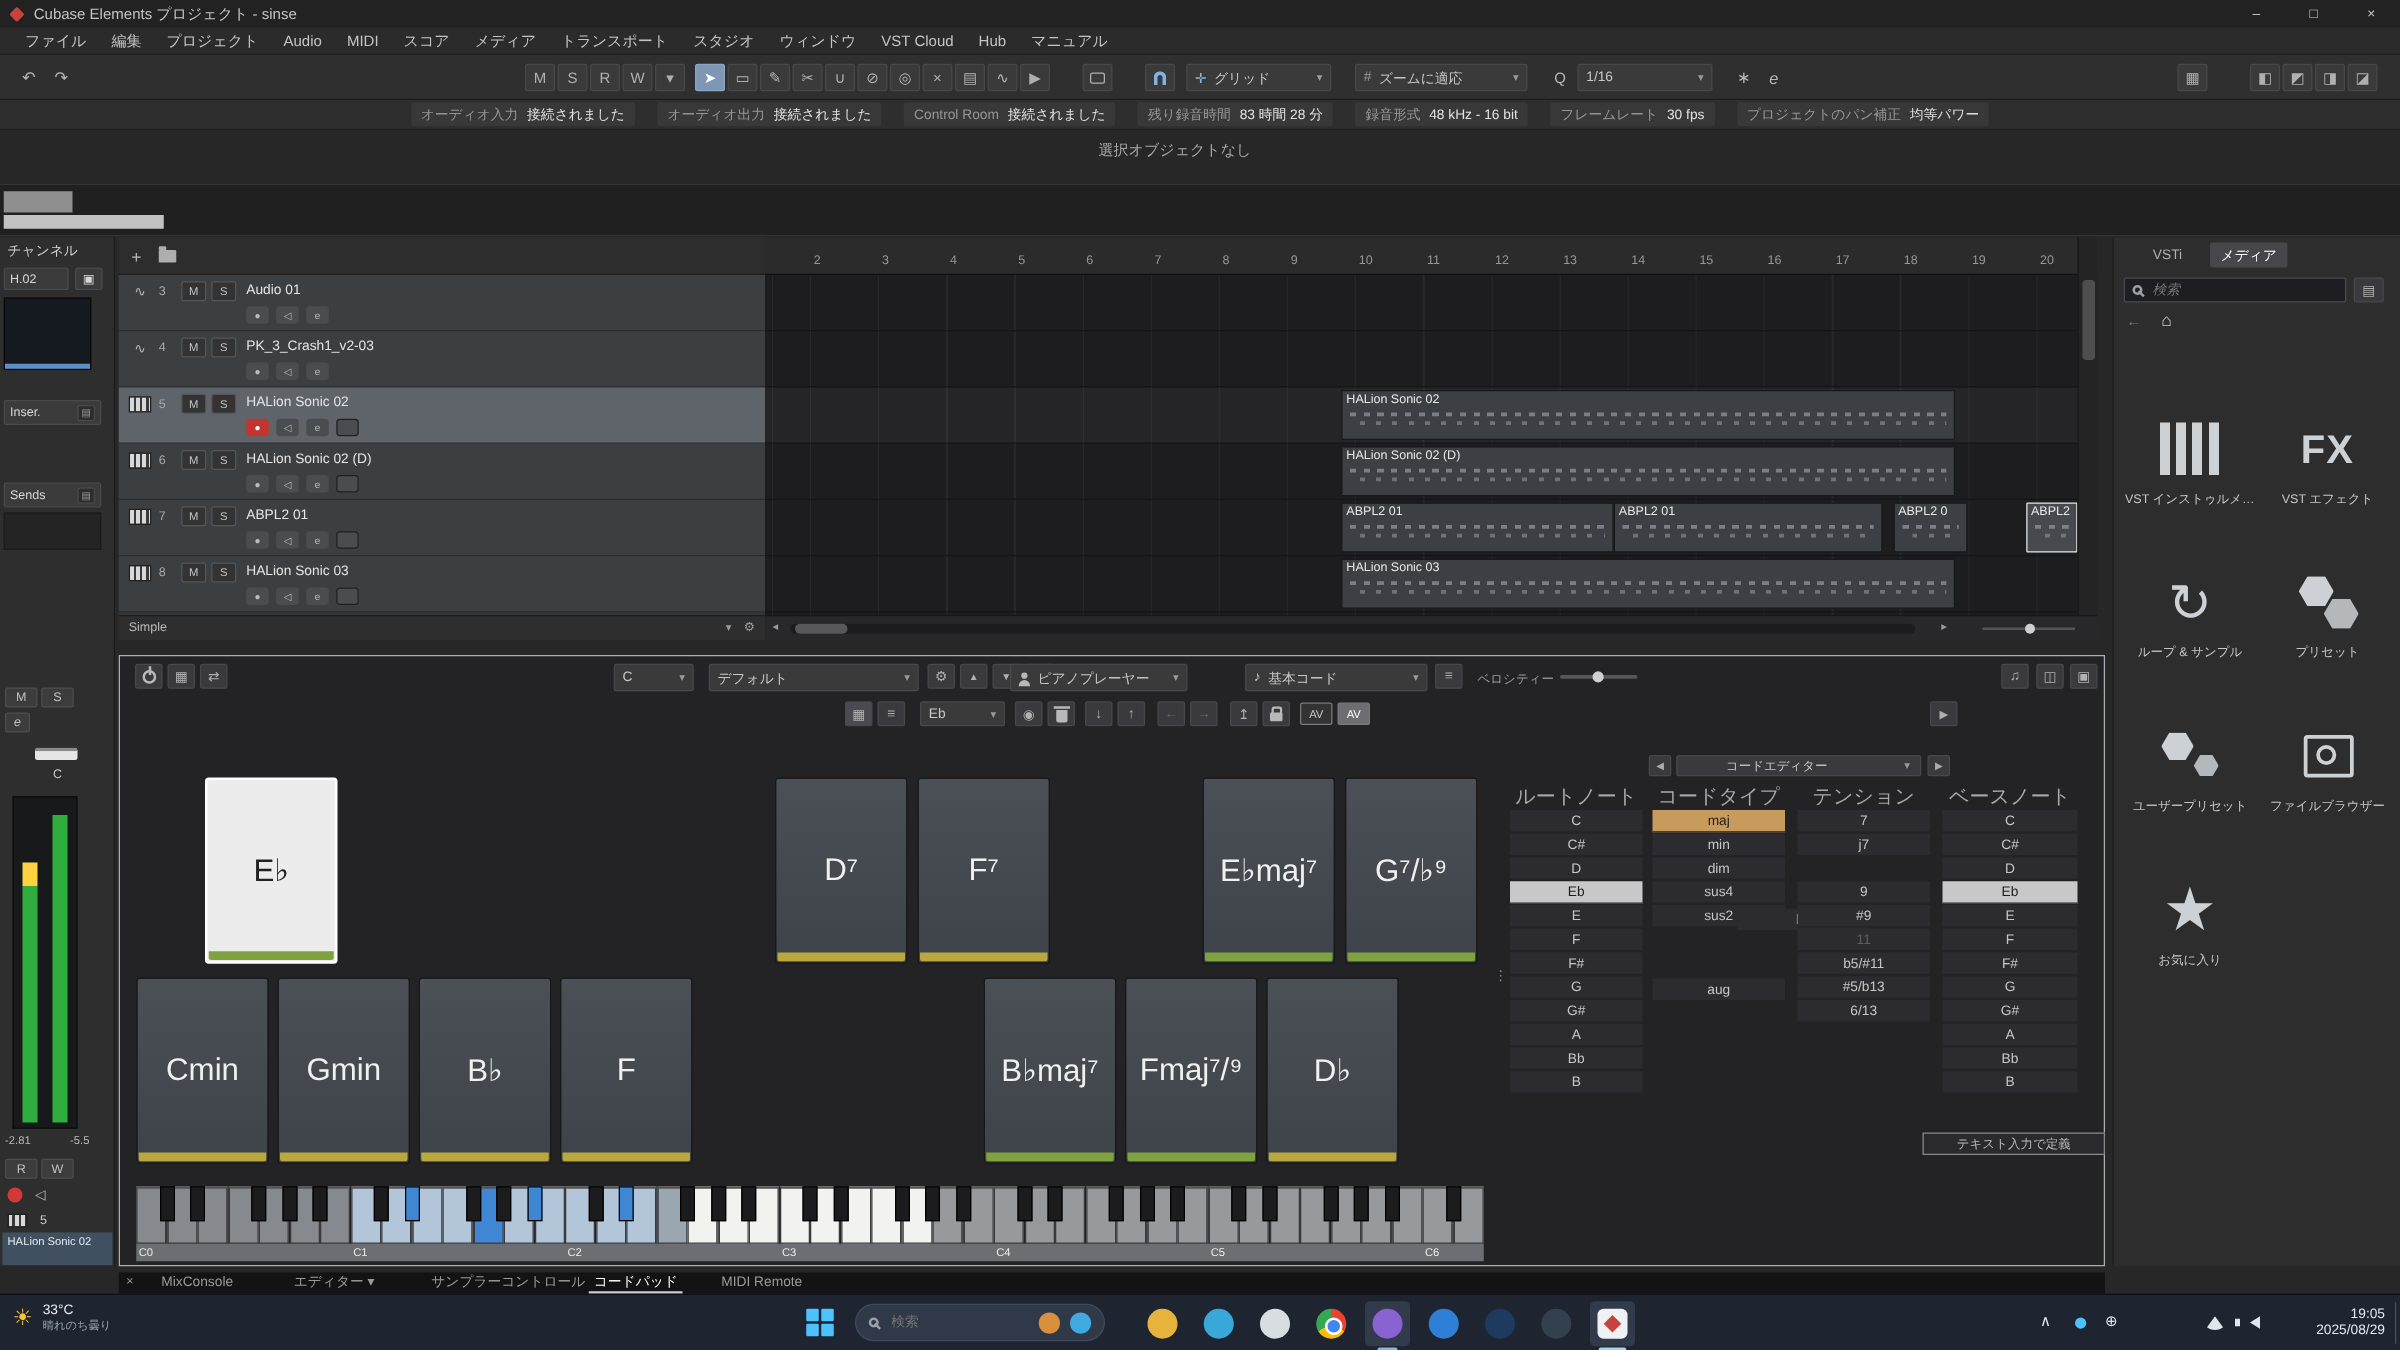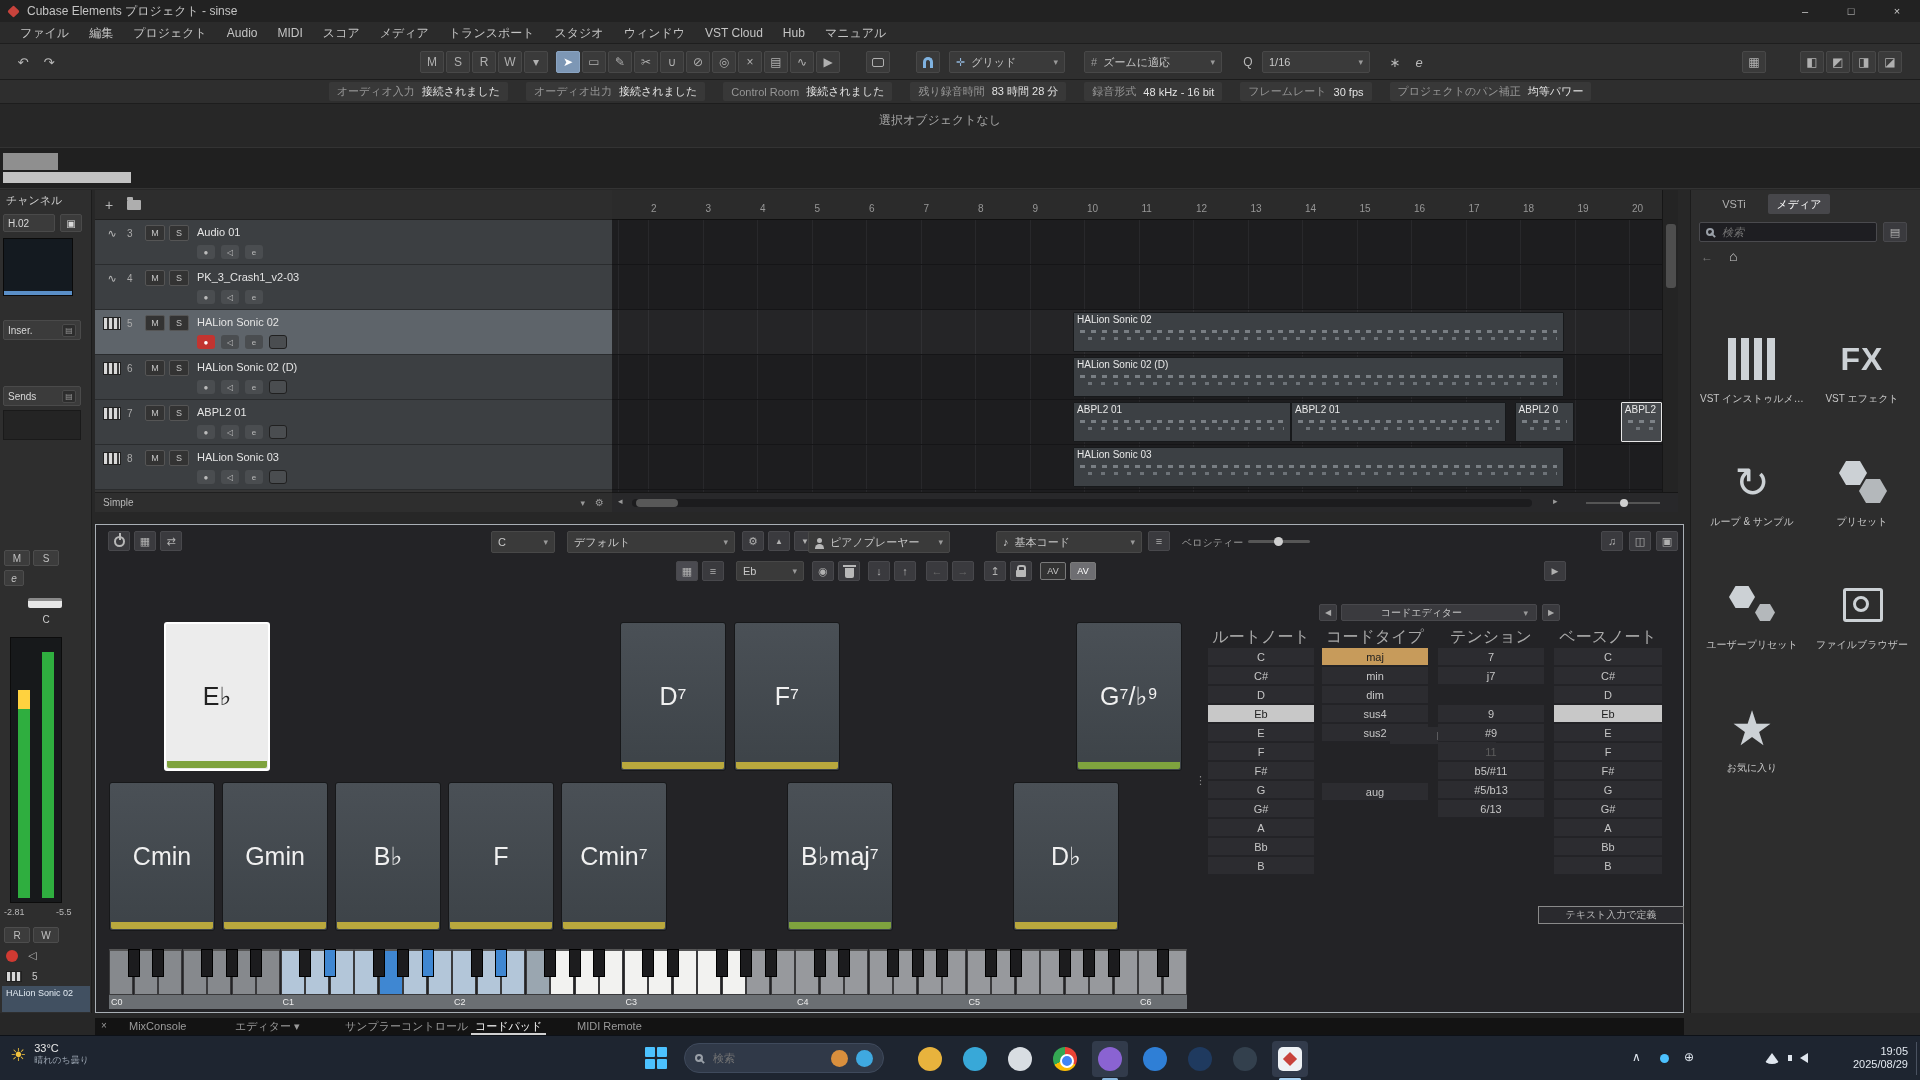--- a/index.html
+++ b/index.html
@@ -591,46 +591,50 @@
         <div class="pstripe" style="background: rgb(127, 163, 62);"></div>
       </div>
       <div class="pad" style="position: absolute; left: 524px; top: 97px; width: 106px; height: 149px;">
         <div class="plabel">D⁷</div>
         <div class="pstripe" style="background: rgb(185, 168, 61);"></div>
       </div>
       <div class="pad" style="position: absolute; left: 638px; top: 97px; width: 106px; height: 149px;">
         <div class="plabel">F⁷</div>
         <div class="pstripe" style="background: rgb(185, 168, 61);"></div>
       </div>
+      <div class="pad" style="position: absolute; left: 866px; top: 97px; width: 106px; height: 149px;">
+        <div class="plabel">E♭maj⁷</div>
+        <div class="pstripe" style="background: rgb(127, 163, 62);"></div>
+      </div>
       <div class="pad" style="position: absolute; left: 980px; top: 97px; width: 106px; height: 149px;">
         <div class="plabel">G⁷/♭⁹</div>
         <div class="pstripe" style="background: rgb(127, 163, 62);"></div>
       </div>
       <div class="pad" style="position: absolute; left: 13px; top: 257px; width: 106px; height: 149px;">
         <div class="plabel">Cmin</div>
         <div class="pstripe" style="background: rgb(185, 168, 61);"></div>
       </div>
       <div class="pad" style="position: absolute; left: 126px; top: 257px; width: 106px; height: 149px;">
         <div class="plabel">Gmin</div>
         <div class="pstripe" style="background: rgb(185, 168, 61);"></div>
       </div>
       <div class="pad" style="position: absolute; left: 239px; top: 257px; width: 106px; height: 149px;">
         <div class="plabel">B♭</div>
         <div class="pstripe" style="background: rgb(185, 168, 61);"></div>
       </div>
       <div class="pad" style="position: absolute; left: 352px; top: 257px; width: 106px; height: 149px;">
         <div class="plabel">F</div>
         <div class="pstripe" style="background: rgb(185, 168, 61);"></div>
       </div>
-      <div class="pad" style="position: absolute; left: 465px; top: 257px; width: 106px; height: 149px;">
-        <div class="plabel">Cmin⁷</div>
-        <div class="pstripe" style="background: rgb(185, 168, 61);"></div>
-      </div>
       <div class="pad" style="position: absolute; left: 691px; top: 257px; width: 106px; height: 149px;">
         <div class="plabel">B♭maj⁷</div>
+        <div class="pstripe" style="background: rgb(127, 163, 62);"></div>
+      </div>
+      <div class="pad" style="position: absolute; left: 804px; top: 257px; width: 106px; height: 149px;">
+        <div class="plabel">Fmaj⁷/⁹</div>
         <div class="pstripe" style="background: rgb(127, 163, 62);"></div>
       </div>
       <div class="pad" style="position: absolute; left: 917px; top: 257px; width: 106px; height: 149px;">
         <div class="plabel">D♭</div>
         <div class="pstripe" style="background: rgb(185, 168, 61);"></div>
       </div>
       <div class="ehead" style="position: absolute; left: 1112px; top: 104px; width: 106px; height: 16px;">ルートノート</div>
       <div class="eitem" style="position: absolute; left: 1112px; top: 123px; width: 106px; height: 18px;">C</div>
       <div class="eitem" style="position: absolute; left: 1112px; top: 142px; width: 106px; height: 18px;">C#</div>
       <div class="eitem" style="position: absolute; left: 1112px; top: 161px; width: 106px; height: 18px;">D</div>

